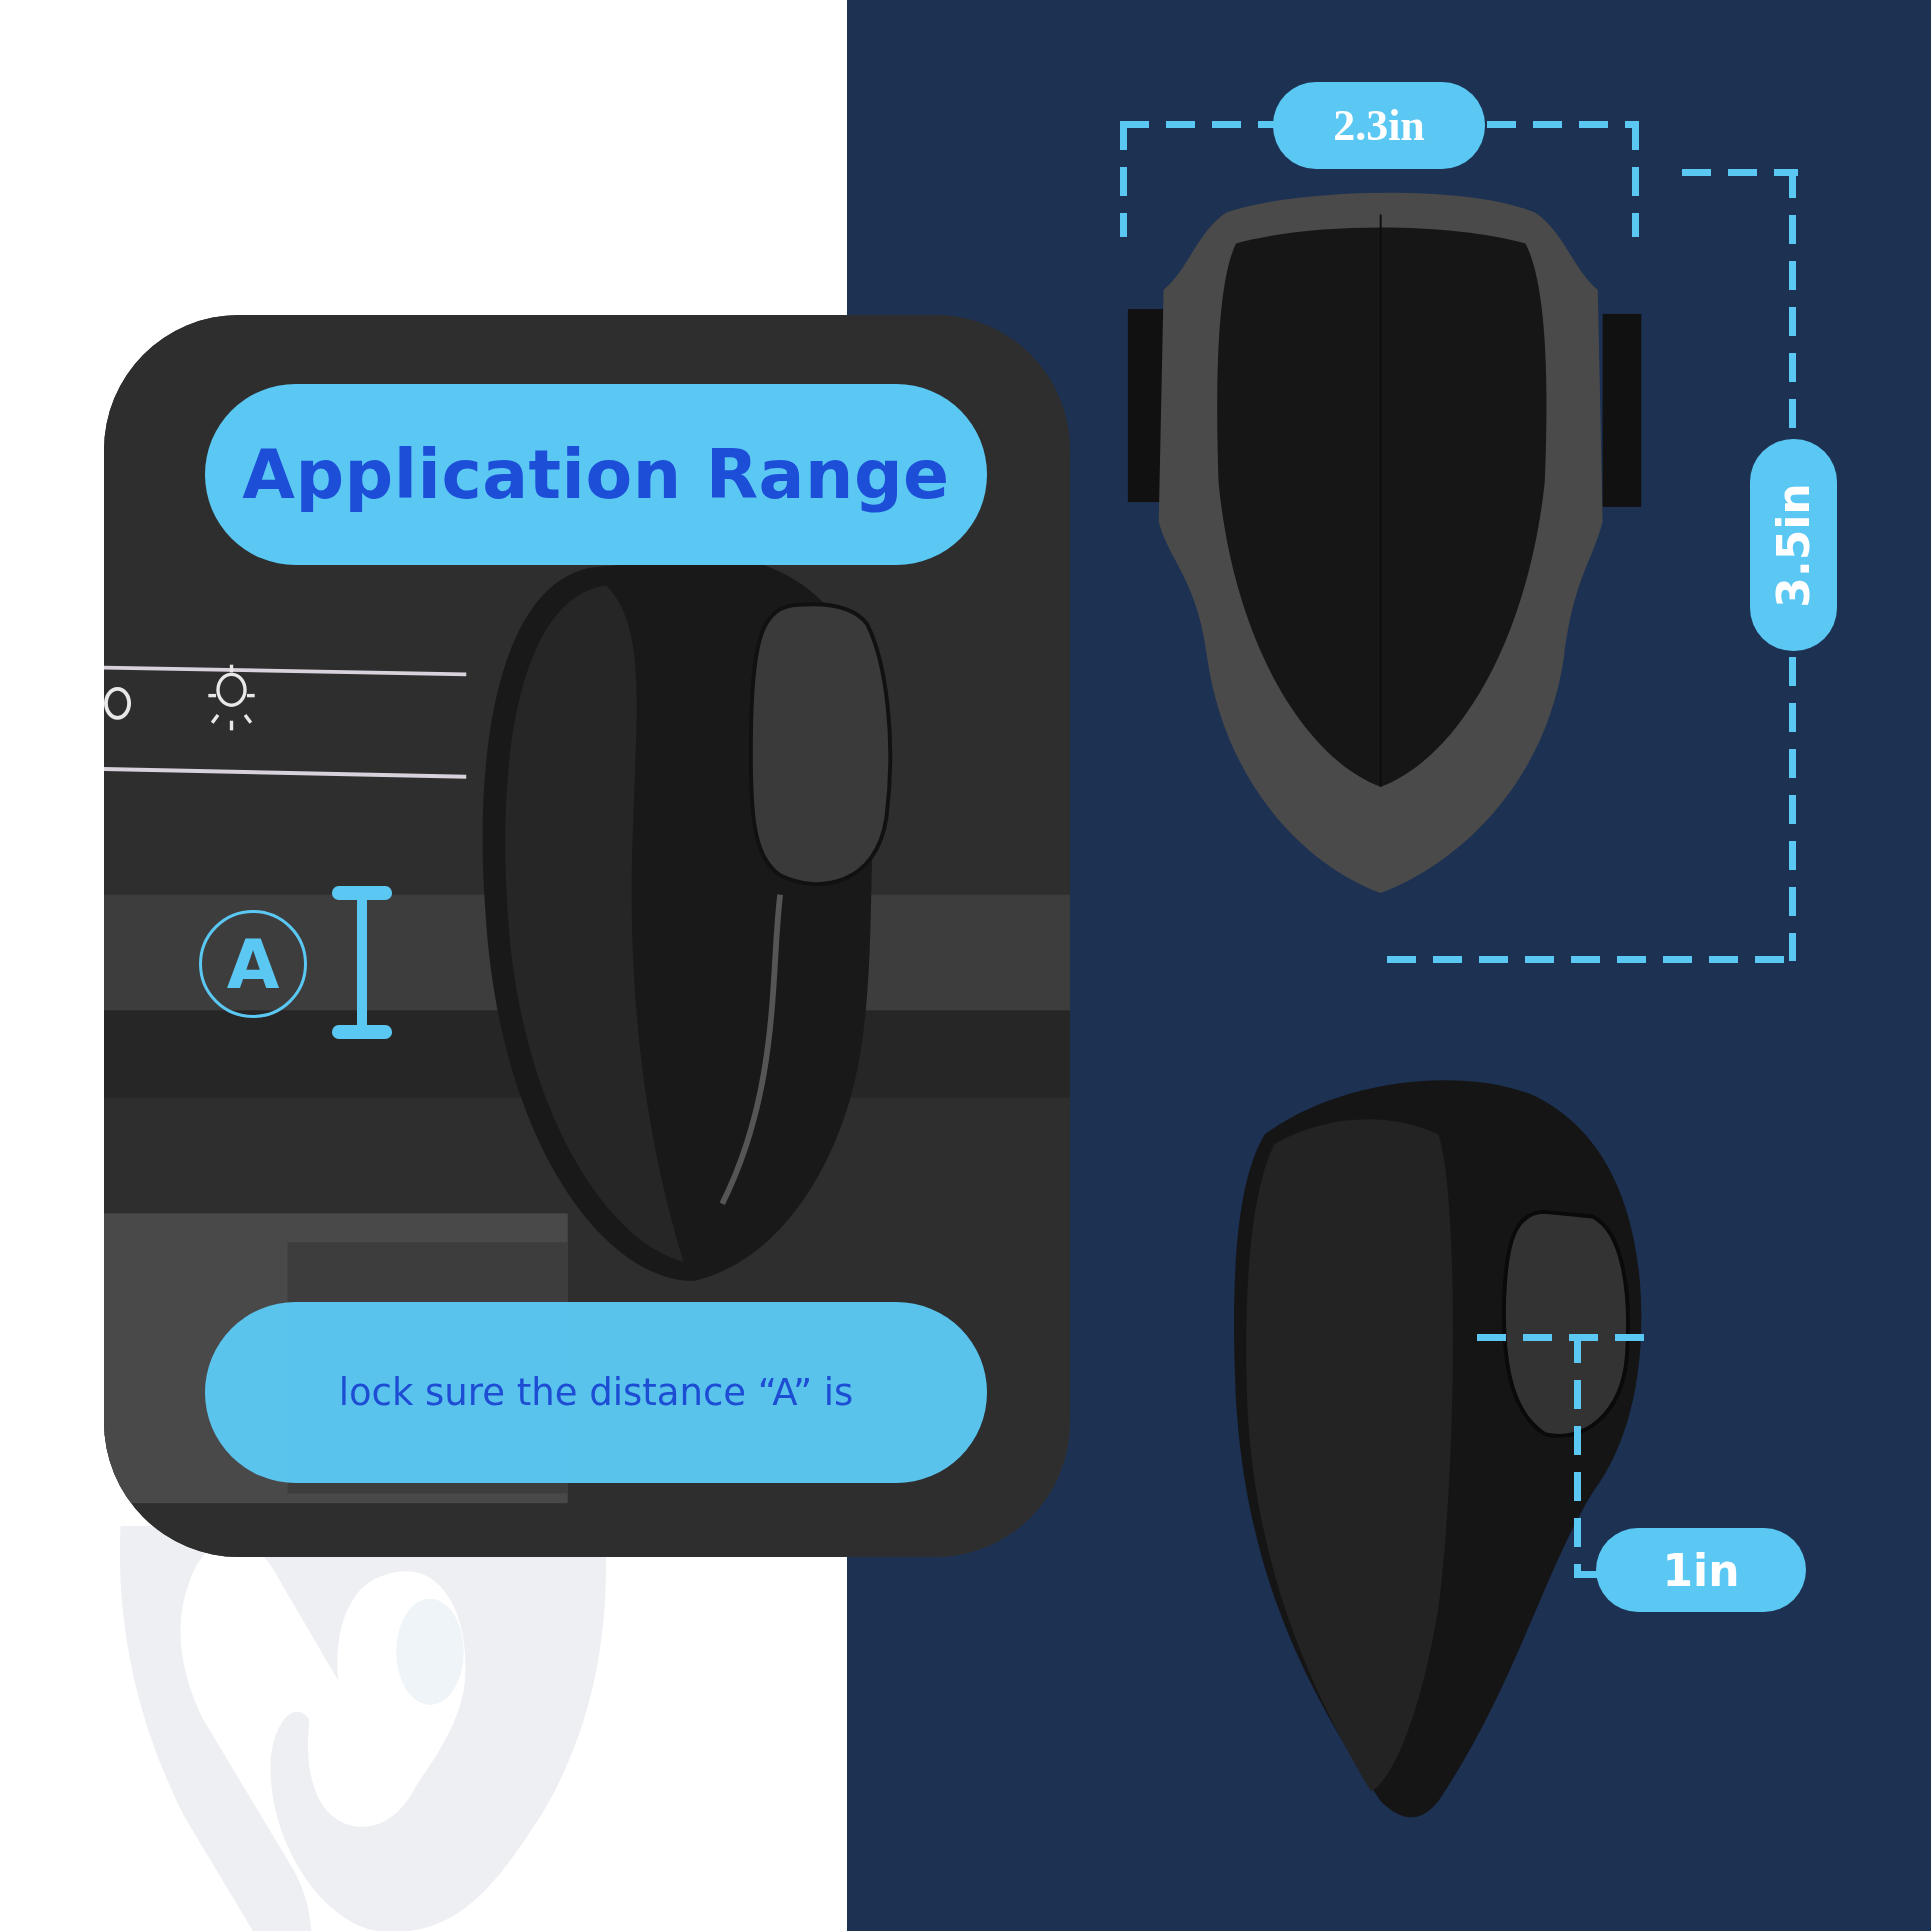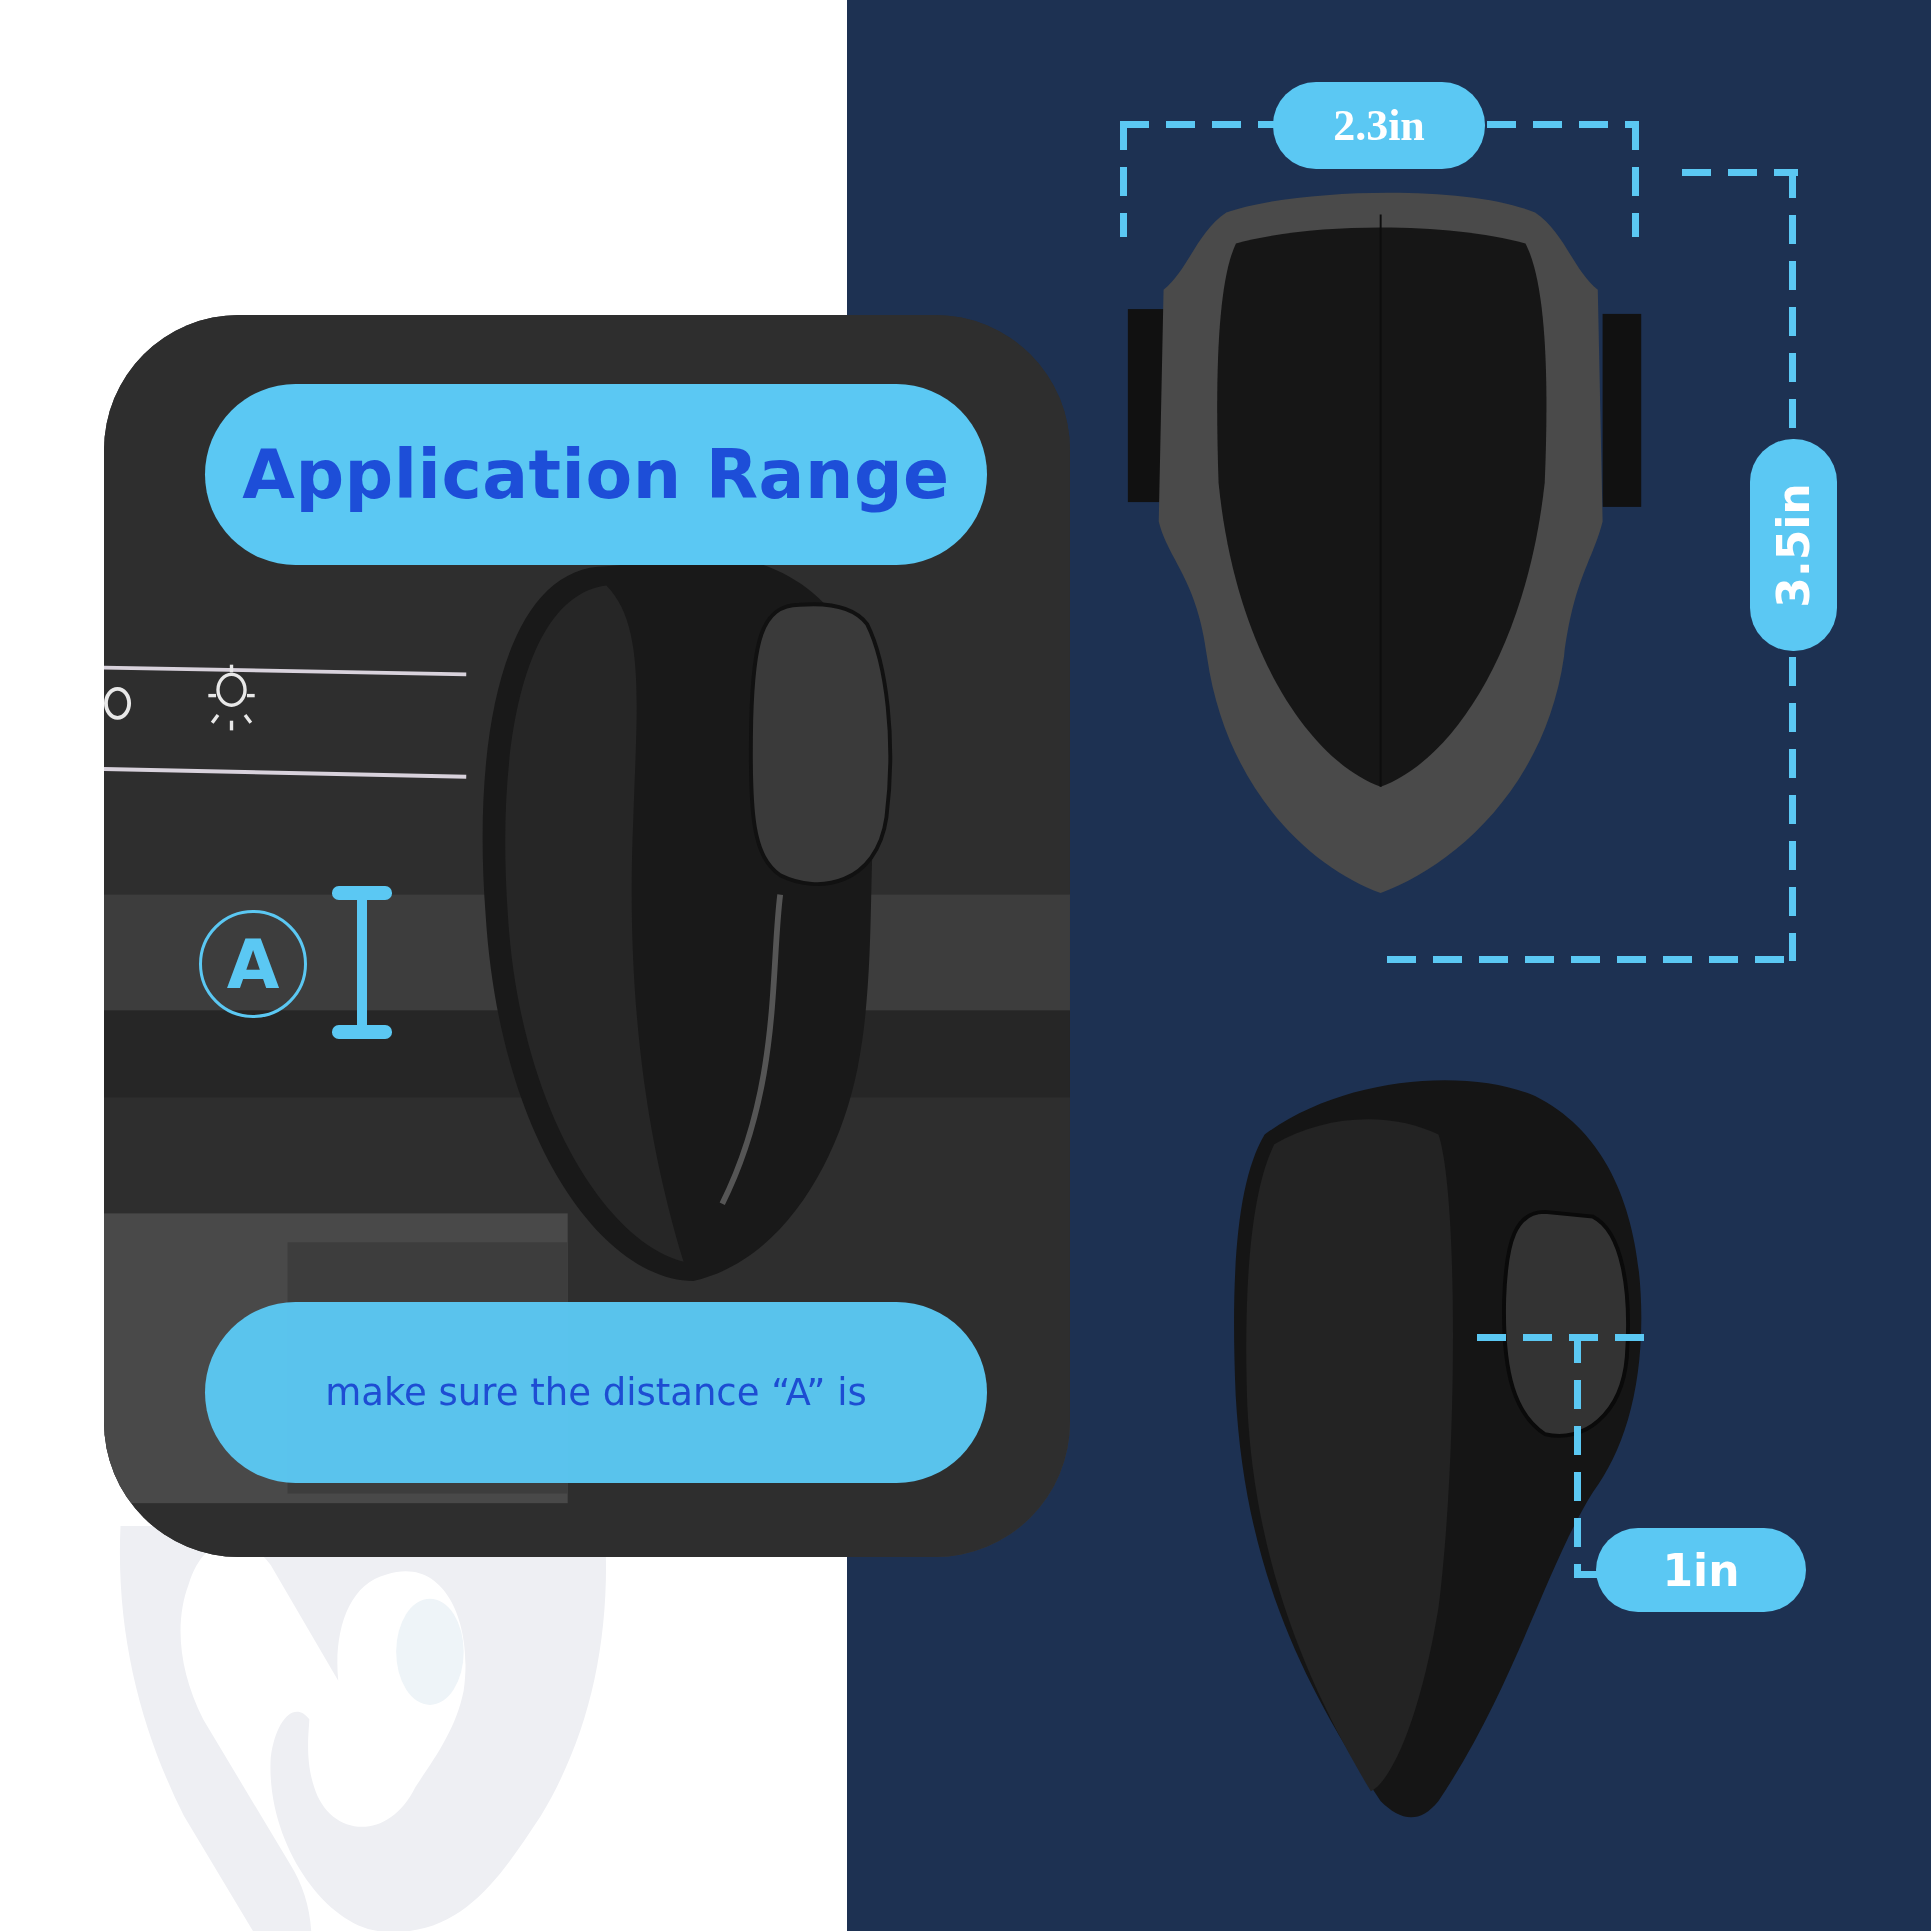--- a/index.html
+++ b/index.html
@@ -62,21 +62,21 @@
 
 <div class="a-marker">
   <span>A</span>
 </div>
 <div class="i-bar"></div>
 <div class="i-cap" style="left:332px;top:886px;"></div>
 <div class="i-cap" style="left:332px;top:1025px;"></div>
 
 <div class="pill note-pill">
   <div>
-    <div>make sure the distance “A” is</div>
+    <div>lock sure the distance “A” is</div>
   </div>
 </div>
 
 <svg style="position:absolute;left:1120px;top:174px;width:531px;height:743px;" viewBox="0 0 550 770">
   <rect x="8" y="140" width="40" height="200" fill="#111"></rect>
   <rect x="500" y="145" width="40" height="200" fill="#111"></rect>
   <path d="M110 40 C180 15 360 10 430 40 C460 60 470 100 495 120 L500 360 C490 400 470 420 460 500 C440 640 340 720 270 745 C200 720 110 640 90 500 C80 420 50 400 40 360 L45 120 C70 100 80 60 110 40 Z" fill="#4a4a4a"></path>
   <path d="M120 72 C200 50 340 50 420 72 C440 110 445 200 440 320 C420 500 340 610 270 635 C200 610 120 500 102 320 C98 200 102 110 120 72 Z" fill="#161616"></path>
   <line x1="270" y1="42" x2="270" y2="635" stroke="#0d0d0d" stroke-width="2"></line>
 </svg>

